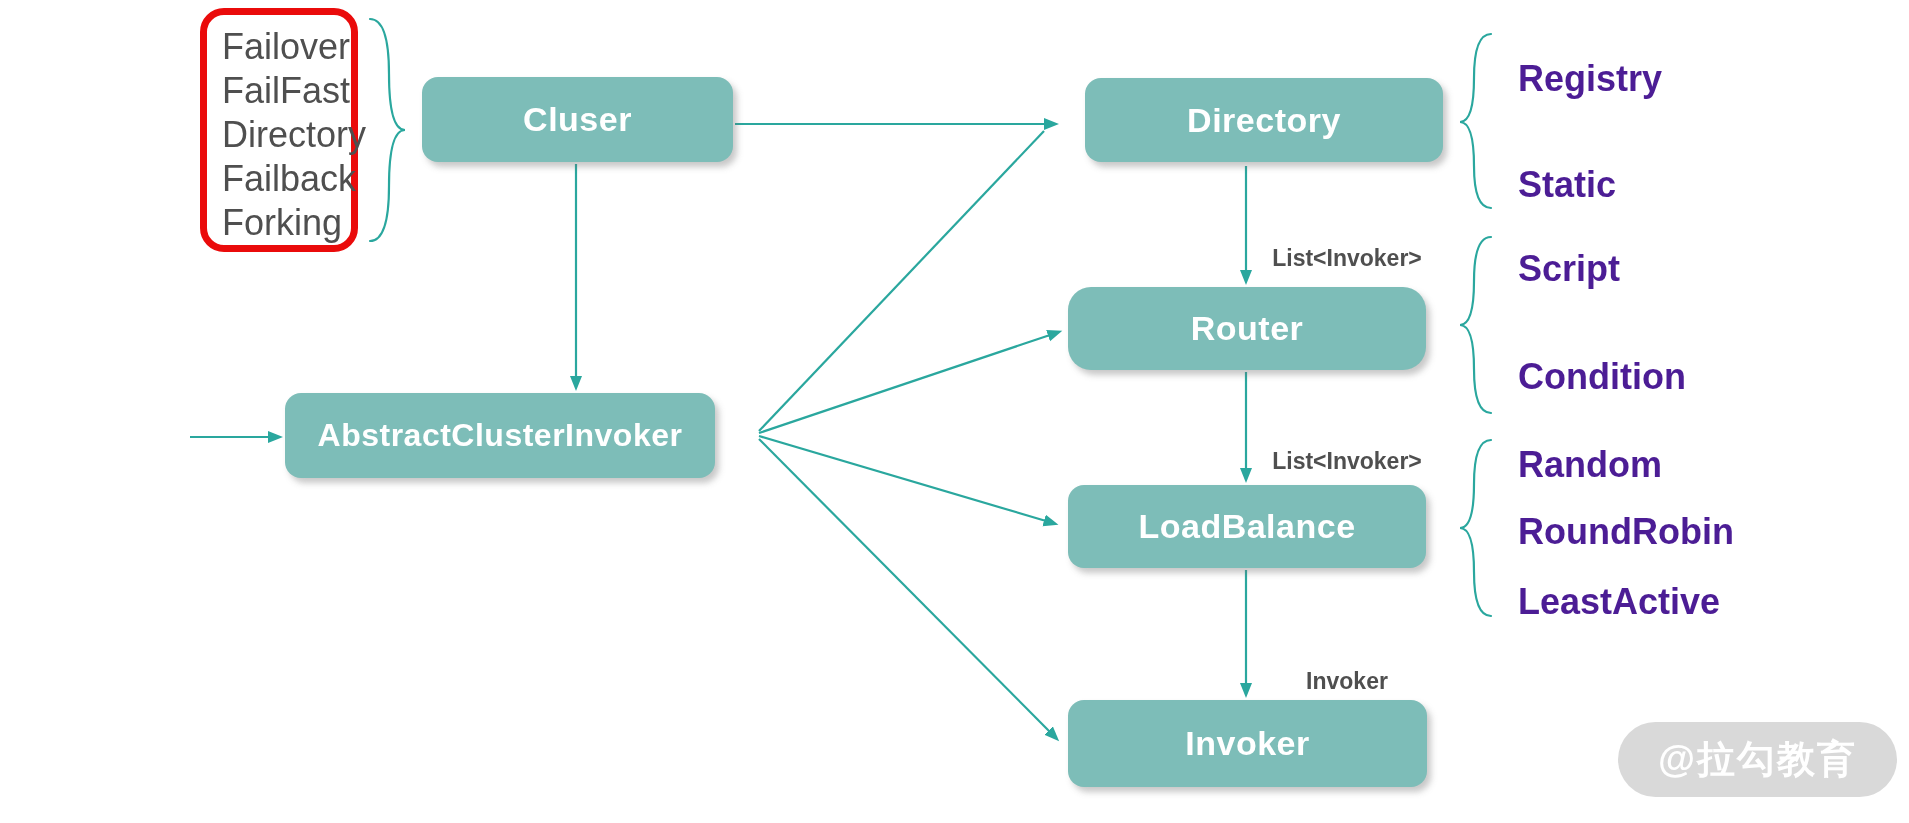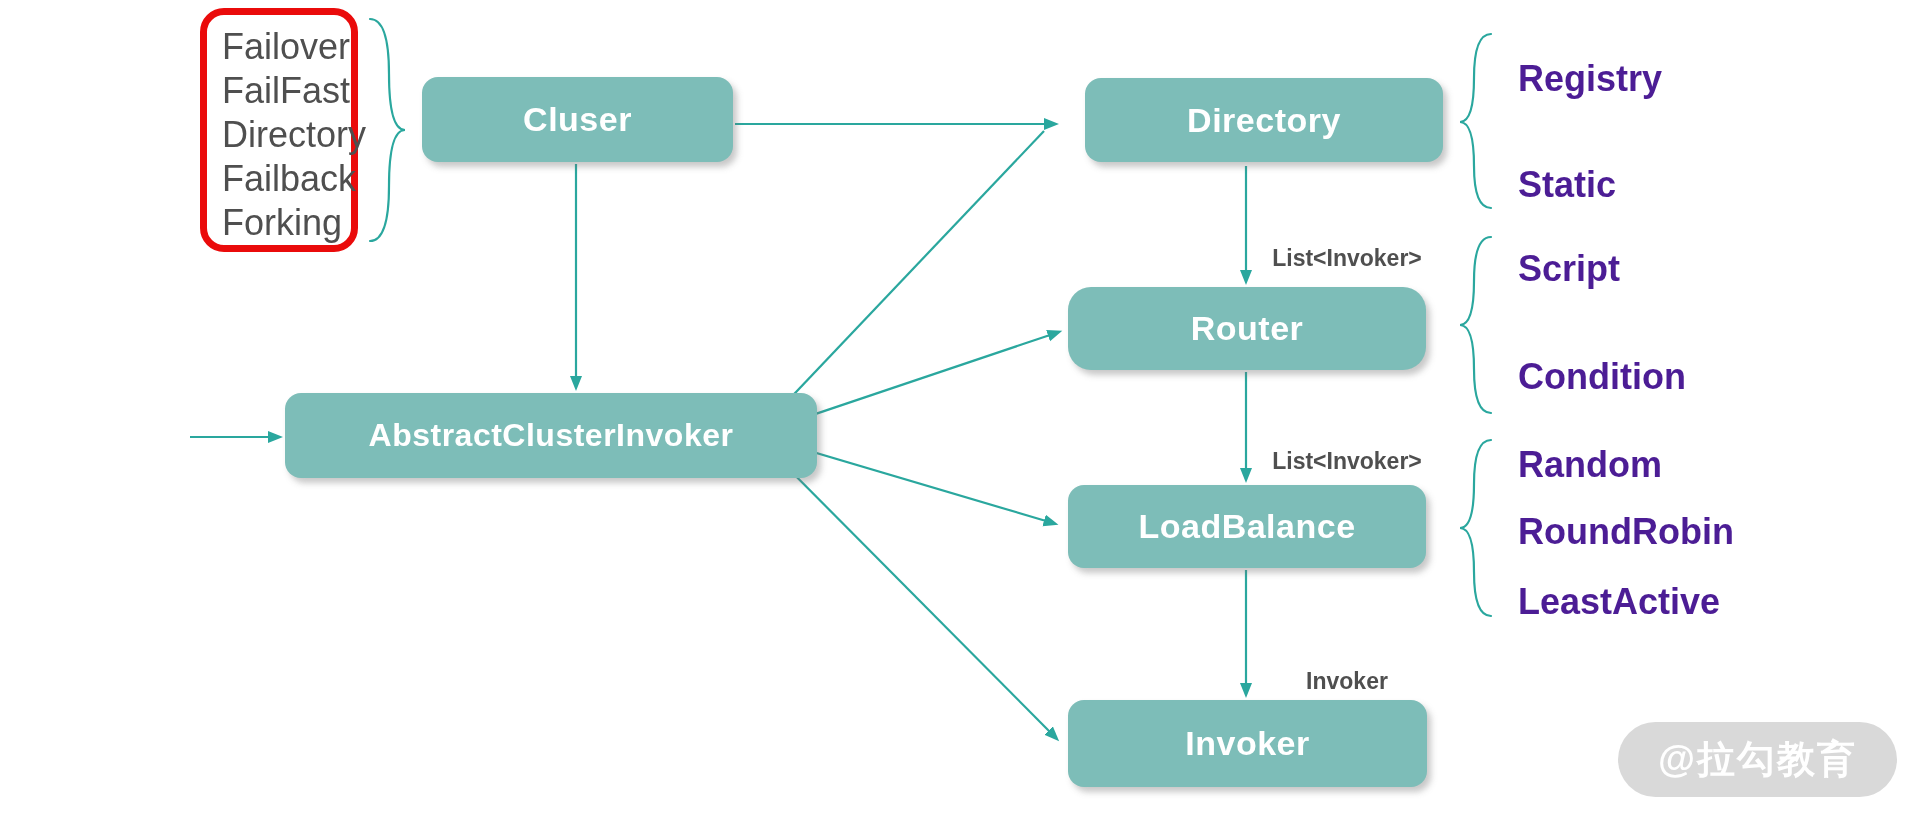--- a/index.html
+++ b/index.html
@@ -12,21 +12,21 @@
     position:absolute;display:flex;align-items:center;justify-content:center;
     background:#7dbdb8;color:#ffffff;font-weight:bold;font-size:34px;
     border-radius:16px;box-shadow:4px 5px 6px rgba(110,110,110,.38);
     letter-spacing:.5px;
   }
   .node-cluster{left:422px;top:77px;width:311px;height:85px;}
   .node-directory{left:1068px;top:78px;width:358px;height:84px;margin-left:17px;}
   .node-router{left:1068px;top:287px;width:358px;height:83px;border-radius:23px;}
   .node-loadbalance{left:1068px;top:485px;width:358px;height:83px;}
   .node-invoker{left:1068px;top:700px;width:359px;height:87px;}
-  .node-aci{left:285px;top:393px;width:532px;height:85px;font-size:32px;}
+  .node-aci{left:285px;top:393px;width:430px;height:85px;font-size:32px;}
   .strategy-box{
     position:absolute;left:200px;top:8px;width:158px;height:244px;
     border:7px solid #ea0b0b;border-radius:24px;box-sizing:border-box;
     padding:10px 0 0 15px;display:flex;flex-direction:column;justify-content:space-between;
     padding-bottom:10px;
   }
   .strategy-item{
     font-weight:normal;font-size:36px;color:#4f4f4f;line-height:44px;white-space:nowrap;
   }
   .side-label{

